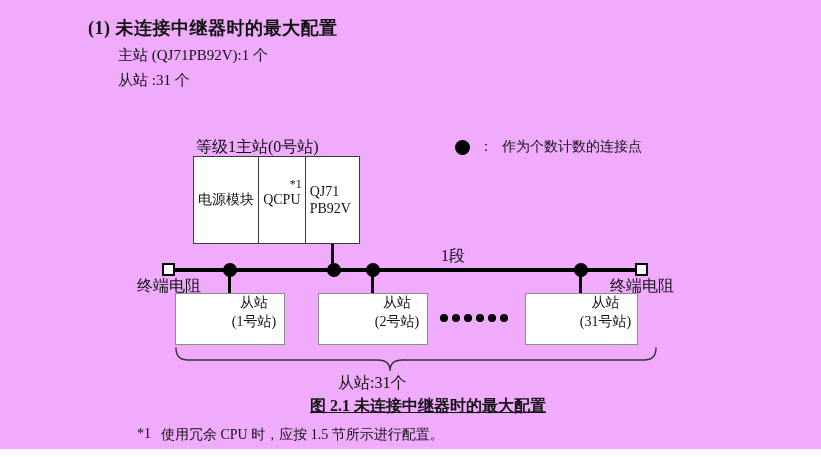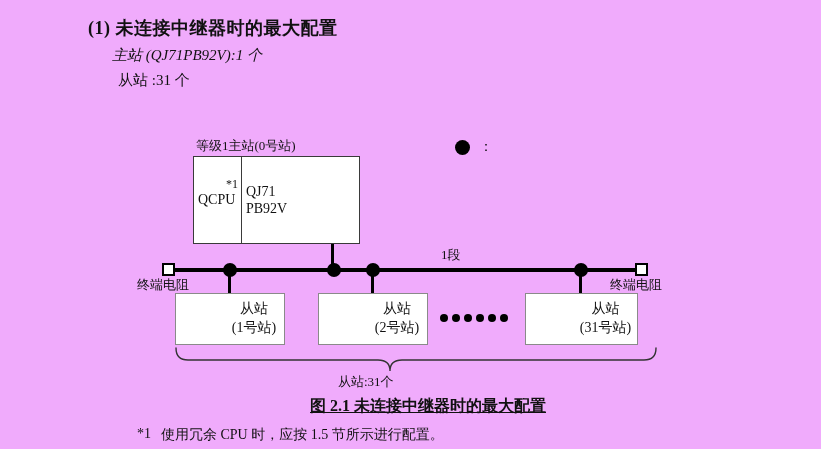--- a/index.html
+++ b/index.html
@@ -3,64 +3,66 @@
 <meta charset="utf-8">
 <style>
   html,body{margin:0;padding:0;background:#ffffff;}
   .canvas{
     position:relative;width:821px;height:449px;background:#f0abfc;overflow:hidden;
     font-family:"Liberation Serif","DejaVu Serif",serif;color:#111;
   }
   .abs{position:absolute;}
   .heading{font-size:18px;font-weight:bold;letter-spacing:.5px;white-space:nowrap;}
   .bodyline{font-size:15px;white-space:nowrap;}
-  .lbl{font-size:13px;white-space:nowrap;}
+  .lbl{font-size:16px;white-space:nowrap;}
   
   .master-box{display:flex;border:1px solid #3a3a3a;background:#fff;box-sizing:border-box;}
   .mcell{display:flex;align-items:center;justify-content:center;box-sizing:border-box;
          font-size:14px;position:relative;}
   .mcell + .mcell{border-left:1px solid #3a3a3a;}
   .mcell.left-align{justify-content:flex-start;padding-left:4px;}
   .cpu-note{position:absolute;top:20px;right:3px;font-size:12px;}
   .two-line{white-space:pre-line;line-height:1.25;}
   
   .busline{background:#000;height:4px;}
   .dropline{background:#000;width:3px;}
   .cdot{background:#000;border-radius:50%;width:14px;height:14px;}
   .termsq{width:9px;height:9px;border:2px solid #000;background:#fff;}
   
   .slave-box{border:1.5px solid #8a8a8a;background:#fff;box-sizing:border-box;
-             display:flex;flex-direction:column;align-items:center;justify-content:center;
+             display:flex;flex-direction:column;align-items:center;
              font-size:14px;line-height:1.35;padding-left:48px;}
   
   .edots{display:flex;gap:4px;align-items:center;}
   .edots span{width:8px;height:8px;background:#000;border-radius:50%;display:block;}
   
   .legend{display:flex;align-items:center;gap:9px;font-size:14px;white-space:nowrap;}
   .legend .cdot{width:15px;height:15px;}
   .caption{font-size:16px;font-weight:bold;white-space:nowrap;transform:translateX(-50%);text-decoration:underline;}
   .footnote{display:flex;gap:10px;font-size:14px;white-space:nowrap;}
   .center-label{}
 </style>
 </head>
 <body>
 
 <div class="canvas">
 
   <div class="abs heading" style="left:88px;top:16px;">(1) 未连接中继器时的最大配置</div>
-  <div class="abs bodyline" style="left:112px;top:46px;font-style:italic;">主站 (QJ71PB92V):1 个</div>
+  <div class="abs bodyline" style="left:118px;top:46px;">主站 (QJ71PB92V):1 个</div>
   <div class="abs bodyline" style="left:118px;top:71px;">从站 :31 个</div>
 
   <div class="abs legend" style="left:455px;top:138px;">
     <span class="cdot"></span>
     <span>：</span>
+    <span>作为个数计数的连接点</span>
   </div>
 
   <div class="abs lbl" style="left:196px;top:137px;">等级1主站(0号站)</div>
   <div class="abs master-box" style="left:193px;top:156px;width:167px;height:88px;">
+    <div class="mcell" style="width:65px;">电源模块</div>
     <div class="mcell left-align" style="width:47px;">
       <span>QCPU</span>
       <span class="cpu-note">*1</span>
     </div>
     <div class="mcell left-align" style="width:55px;">
       <span class="two-line">QJ71
 PB92V</span>
     </div>
   </div>
 

